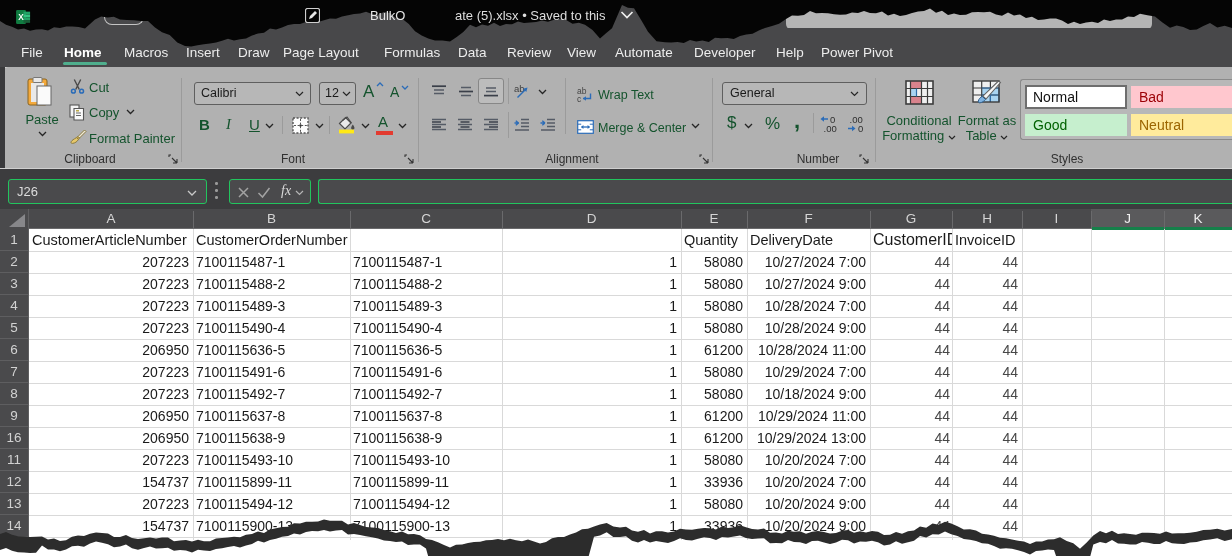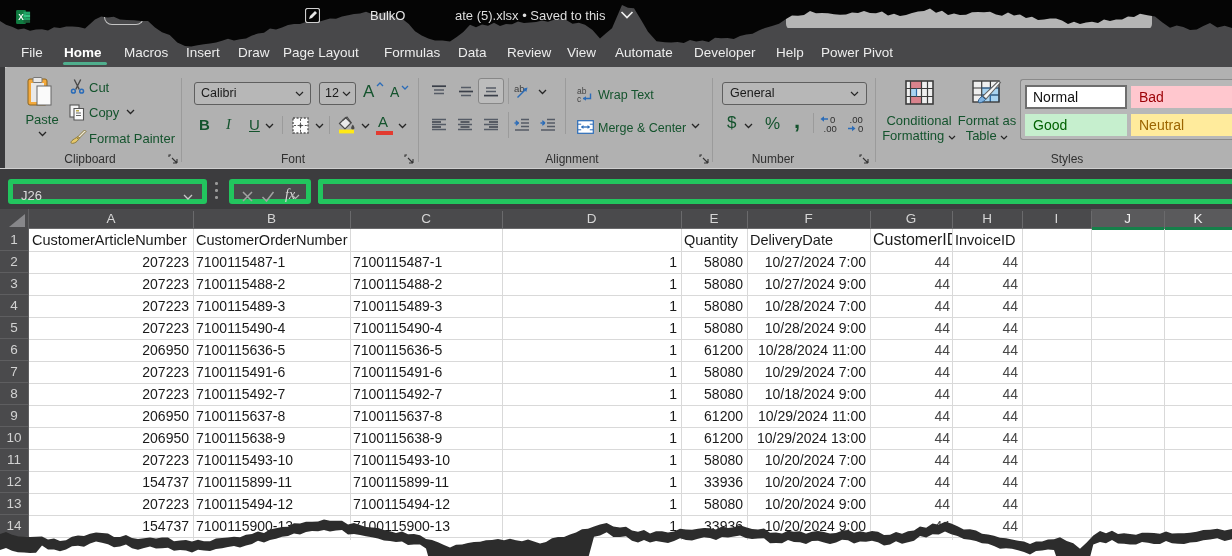--- a/index.html
+++ b/index.html
@@ -24,21 +24,21 @@
   .glabel { position:absolute; top:80px; height:16px; font-size:12px; color:#303030;
             text-align:center; white-space:nowrap; }
   .launch { position:absolute; top:82px; width:10px; height:10px; }
   .rtxt { position:absolute; font-size:12.5px; color:#14532d; white-space:nowrap; }
   .combo { position:absolute; background:#b7b7b7; border:1px solid #5f5f5f;
            border-radius:3px; font-size:12.5px; color:#1a1a1a; }
 
   
   #fbar { left:0; top:168px; width:1232px; height:41px; background:#3c3c3e;
           border-top:1px solid #cfcfcf; }
-  .fbox { position:absolute; background:#4a4a4c; border:5px solid #22c55e;
+  .fbox { position:absolute; background:#4a4a4c; border:1px solid #22c55e;
           border-radius:3px; }
 
   
   #grid { left:0; top:209px; width:1232px; height:347px; background:#fff; }
   #gutter { position:absolute; left:0; top:0; width:29px; height:331px; background:#4a4a4c; }
   .cell { position:absolute; font-size:14px; color:#1a1a1a; white-space:nowrap;
           overflow:hidden; line-height:22px; height:22px; }
   .num { text-align:right; }
 
   svg { display:block; }
@@ -286,21 +286,21 @@
       <path d="M3 5h6" stroke="#2b6cb8" stroke-width="1.5"></path>
       <path d="M1.5 5L5 2.2v5.6z" fill="#2b6cb8"></path>
     </svg>
 
     <svg class="abs" style="left:845px;top:42px;" width="20" height="19" viewBox="0 0 20 19">
       <text x="4.5" y="8.5" font-size="9.5" fill="#2e2e2e" font-family="Liberation Sans">.00</text>
       <text x="13" y="18" font-size="9.5" fill="#2e2e2e" font-family="Liberation Sans">0</text>
       <path d="M3 14.5h6" stroke="#2b6cb8" stroke-width="1.5"></path>
       <path d="M10.5 14.5L7 11.7v5.6z" fill="#2b6cb8"></path>
     </svg>
-    <div class="glabel" style="left:743px;width:60px;">Number</div>
+    <div class="glabel" style="left:788px;width:60px;">Number</div>
     <svg class="abs launch" style="left:859px;" width="10" height="10" viewBox="0 0 10 10">
       <path d="M1 3V1h2M9 9H5M9 9V5M8.5 8.5L4 4" stroke="#333" stroke-width="1.1" fill="none"></path>
     </svg>
 
     <svg class="abs" style="left:905px;top:8px;" width="29" height="25" viewBox="0 0 29 25">
       <rect x="1" y="1" width="27" height="23" fill="#efefef"></rect>
       <rect x="5.5" y="1" width="11" height="7.5" fill="#d9838d"></rect>
       <rect x="5.5" y="8.5" width="6" height="8" fill="#a9d4f1"></rect>
       <rect x="5.5" y="16.5" width="11" height="7.5" fill="#d9838d"></rect>
       <path d="M1 8.5h27M1 16.5h27" stroke="#3d3d3d" stroke-width="1.2" fill="none"></path>
@@ -403,21 +403,21 @@
     <div class="abs" style="left:0;top:108px;width:28px;height:22px;color:#d2d2d2;font-size:13.5px;text-align:center;line-height:22px;">5</div>
     <div class="abs" style="left:0;top:129px;width:28px;height:1px;background:#5e5e60;"></div>
     <div class="abs" style="left:0;top:130px;width:28px;height:22px;color:#d2d2d2;font-size:13.5px;text-align:center;line-height:22px;">6</div>
     <div class="abs" style="left:0;top:151px;width:28px;height:1px;background:#5e5e60;"></div>
     <div class="abs" style="left:0;top:152px;width:28px;height:22px;color:#d2d2d2;font-size:13.5px;text-align:center;line-height:22px;">7</div>
     <div class="abs" style="left:0;top:173px;width:28px;height:1px;background:#5e5e60;"></div>
     <div class="abs" style="left:0;top:174px;width:28px;height:22px;color:#d2d2d2;font-size:13.5px;text-align:center;line-height:22px;">8</div>
     <div class="abs" style="left:0;top:195px;width:28px;height:1px;background:#5e5e60;"></div>
     <div class="abs" style="left:0;top:196px;width:28px;height:22px;color:#d2d2d2;font-size:13.5px;text-align:center;line-height:22px;">9</div>
     <div class="abs" style="left:0;top:217px;width:28px;height:1px;background:#5e5e60;"></div>
-    <div class="abs" style="left:0;top:218px;width:28px;height:22px;color:#d2d2d2;font-size:13.5px;text-align:center;line-height:22px;">10</div>
+    <div class="abs" style="left:0;top:218px;width:28px;height:22px;color:#d2d2d2;font-size:13.5px;text-align:center;line-height:22px;">16</div>
     <div class="abs" style="left:0;top:239px;width:28px;height:1px;background:#5e5e60;"></div>
     <div class="abs" style="left:0;top:240px;width:28px;height:22px;color:#d2d2d2;font-size:13.5px;text-align:center;line-height:22px;">11</div>
     <div class="abs" style="left:0;top:261px;width:28px;height:1px;background:#5e5e60;"></div>
     <div class="abs" style="left:0;top:262px;width:28px;height:22px;color:#d2d2d2;font-size:13.5px;text-align:center;line-height:22px;">12</div>
     <div class="abs" style="left:0;top:283px;width:28px;height:1px;background:#5e5e60;"></div>
     <div class="abs" style="left:0;top:284px;width:28px;height:22px;color:#d2d2d2;font-size:13.5px;text-align:center;line-height:22px;">13</div>
     <div class="abs" style="left:0;top:305px;width:28px;height:1px;background:#5e5e60;"></div>
     <div class="abs" style="left:0;top:306px;width:28px;height:22px;color:#d2d2d2;font-size:13.5px;text-align:center;line-height:22px;">14</div>
     <div class="abs" style="left:0;top:327px;width:28px;height:1px;background:#5e5e60;"></div>
     <div class="abs" style="left:193px;top:20px;width:1px;height:311px;background:#d9d9d9;"></div>

